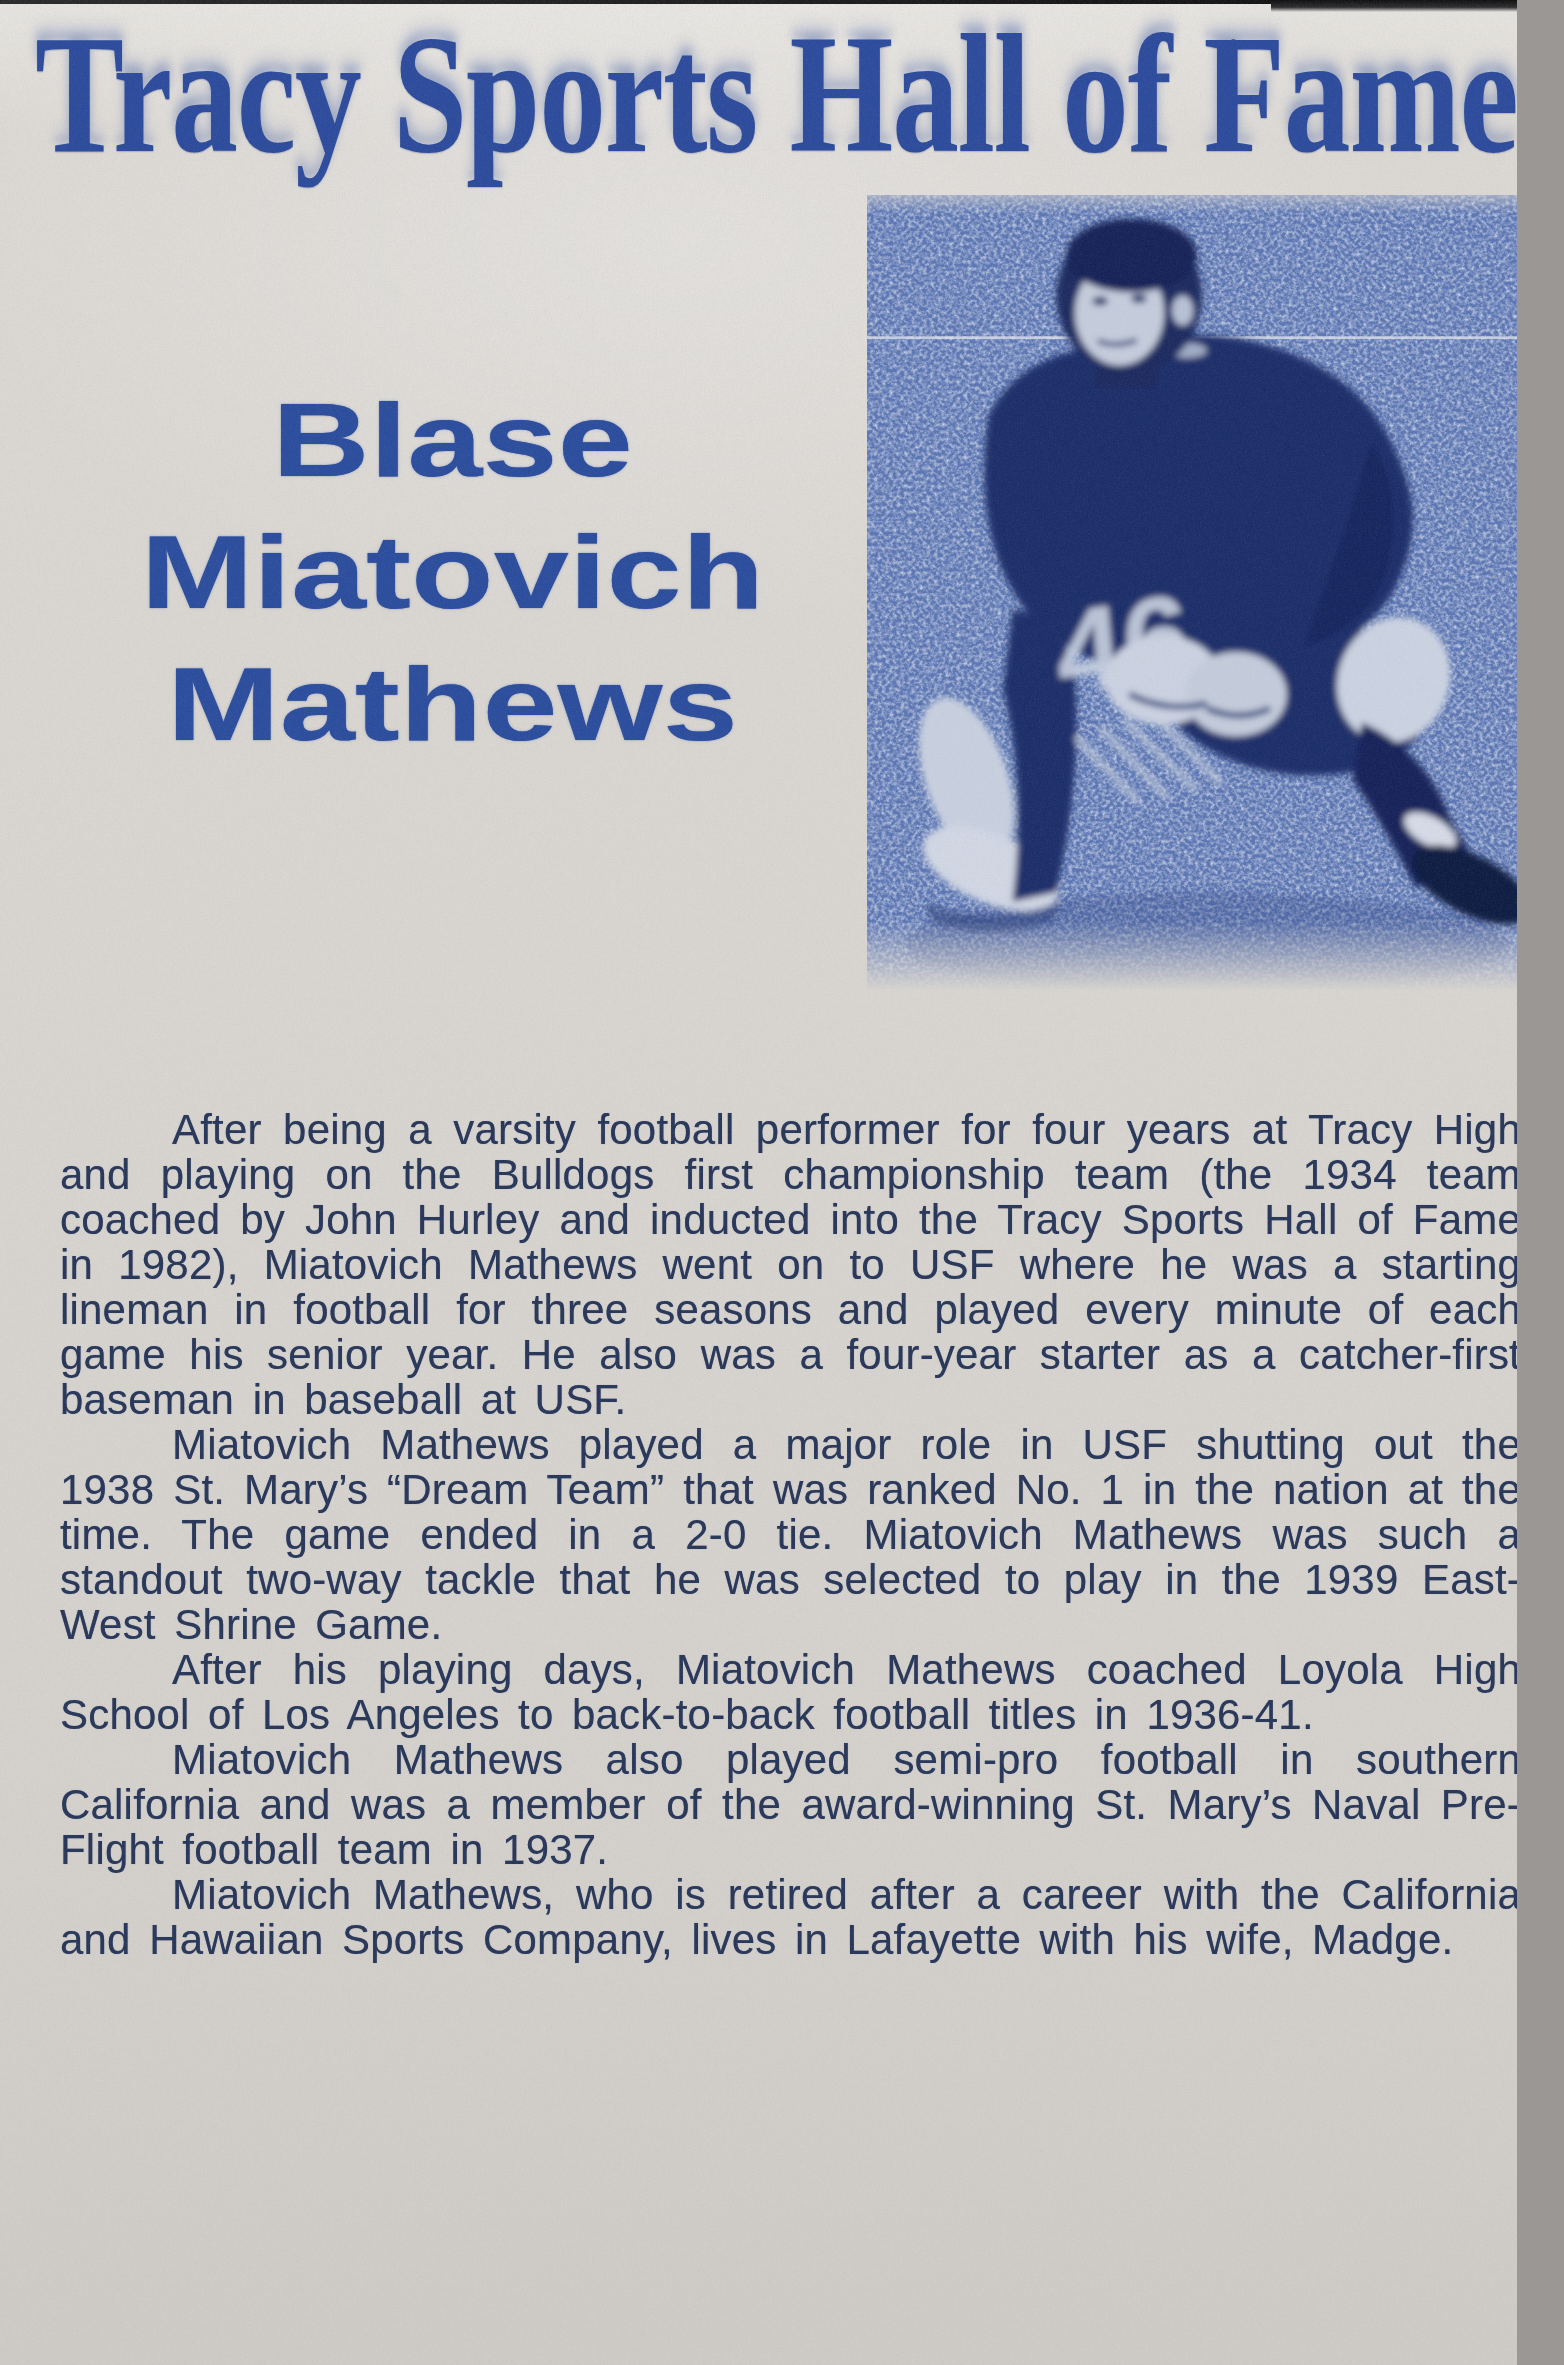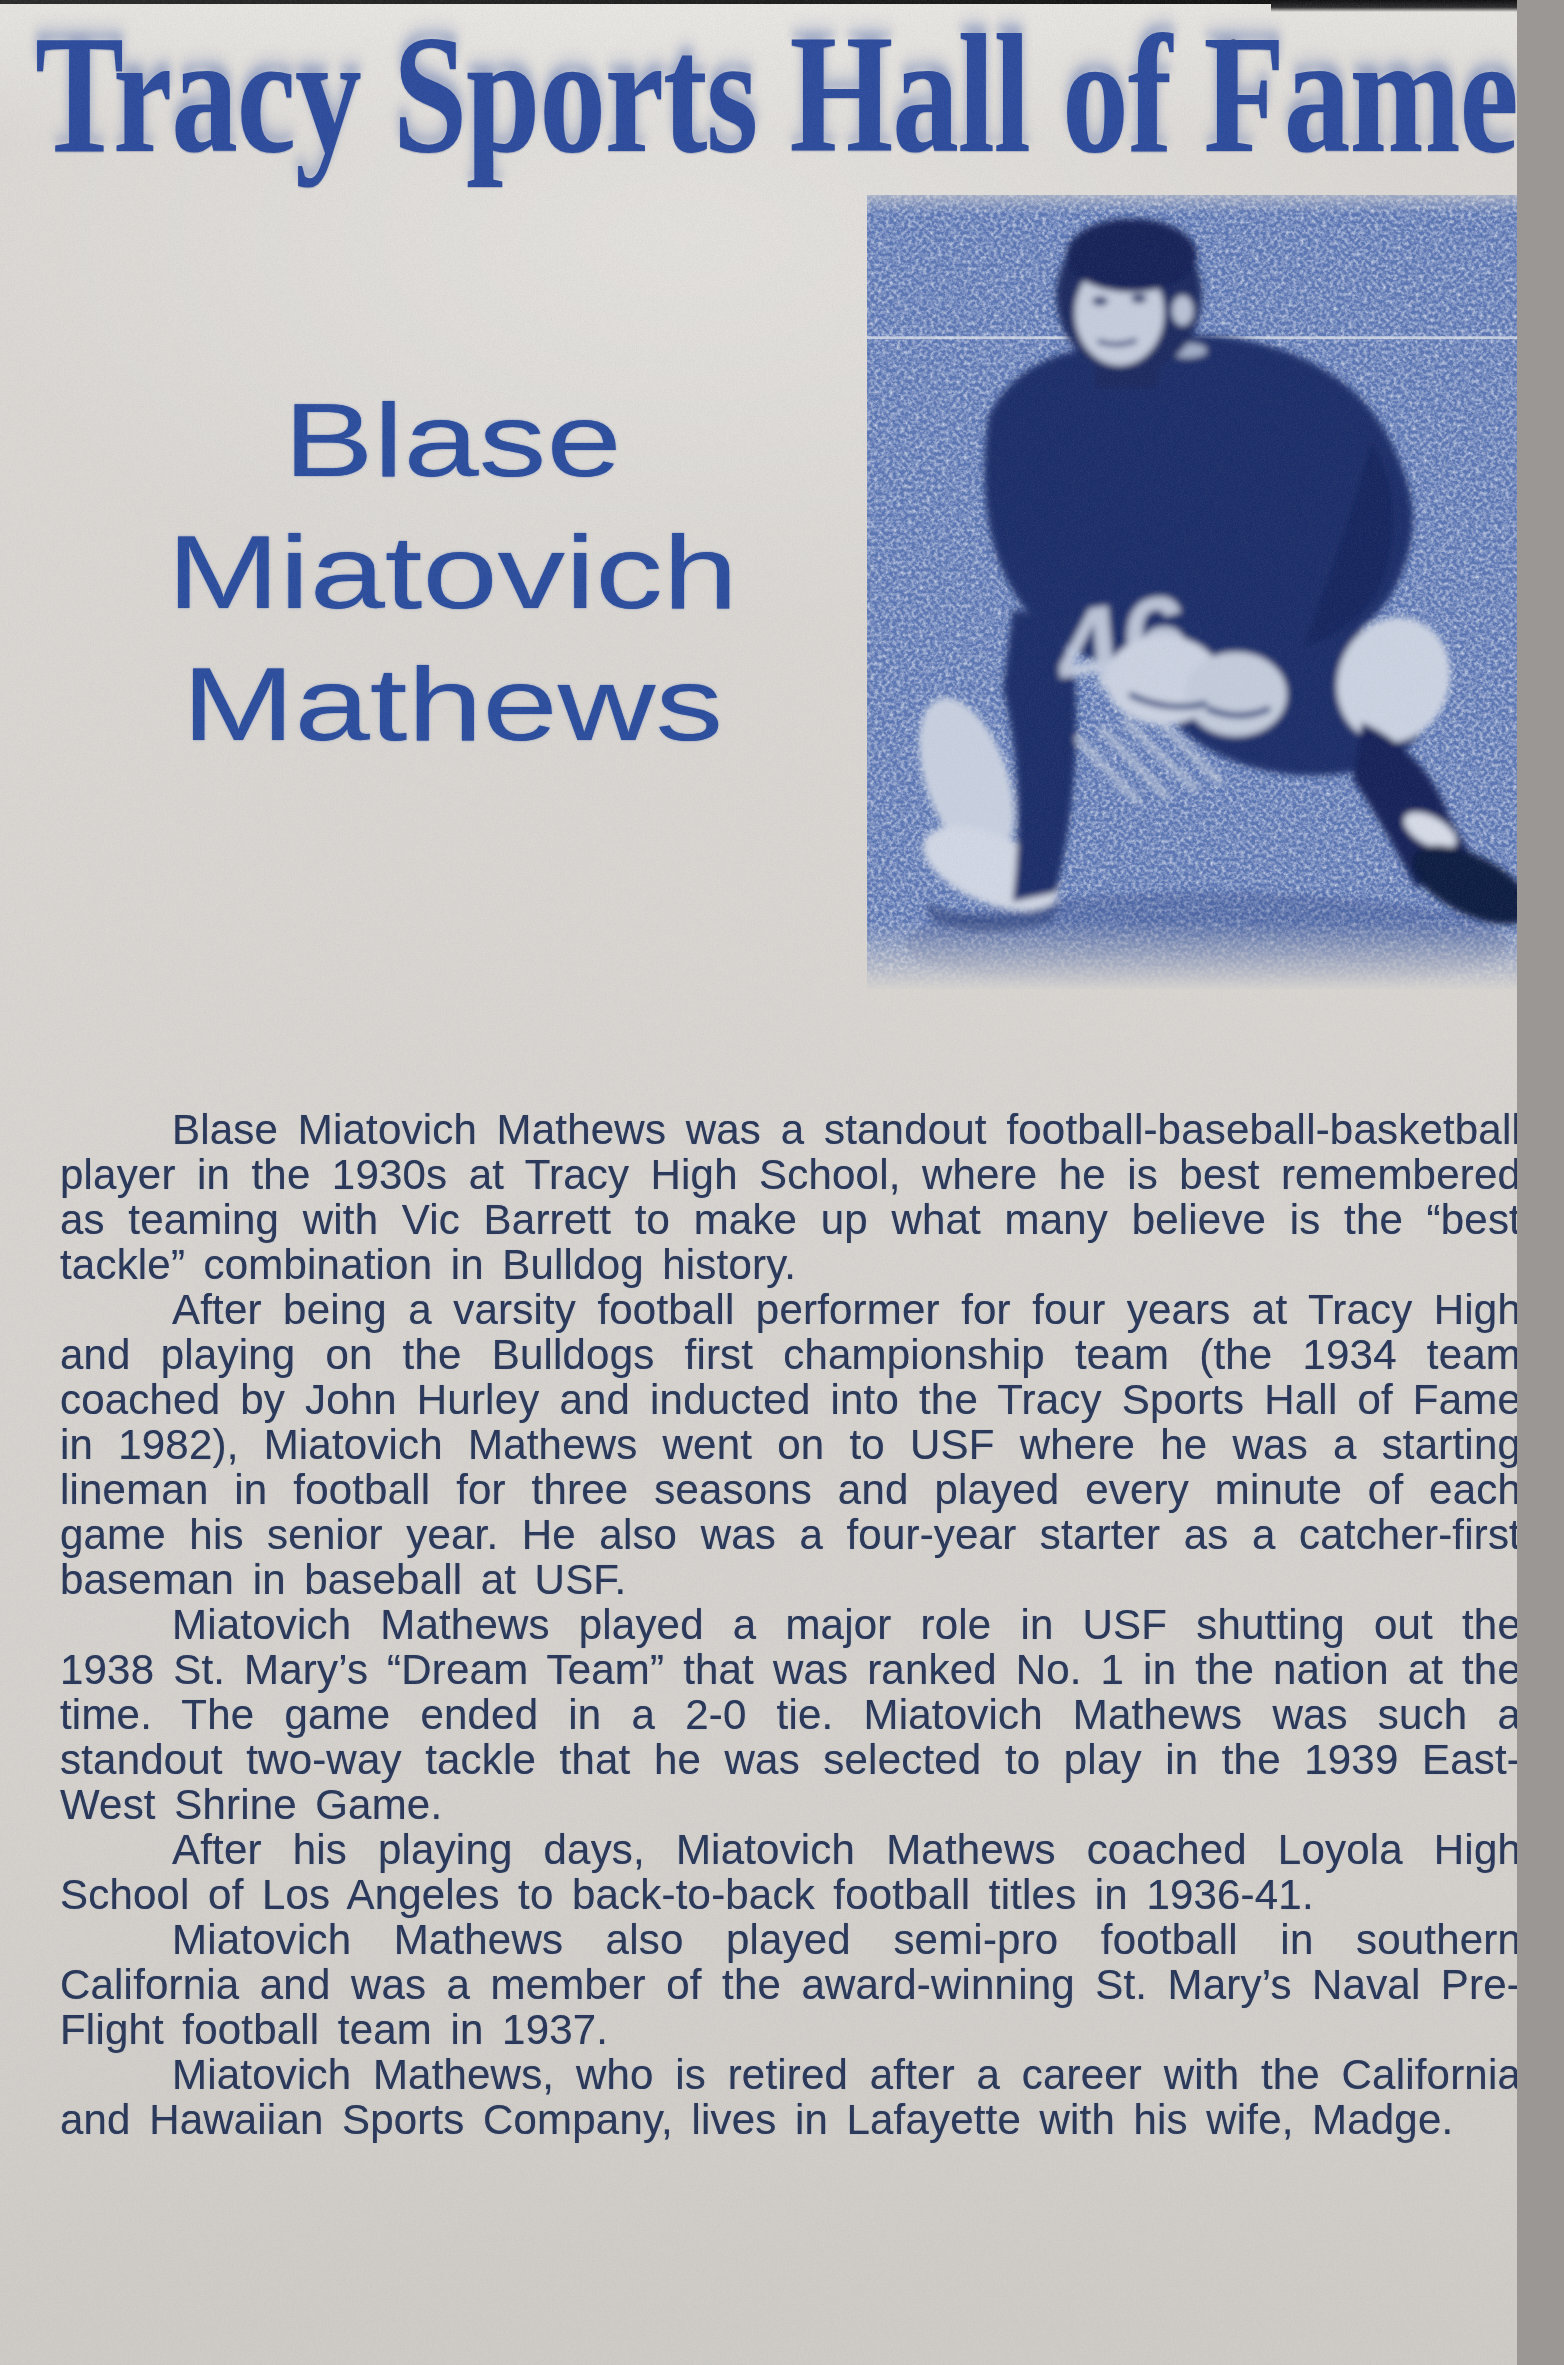--- a/index.html
+++ b/index.html
@@ -31,21 +31,21 @@
     font-weight:700;
     font-size:169px;line-height:1.18;
     letter-spacing:-1.4px;
     color:#2c4b9d;
     transform:scaleX(0.79);transform-origin:left top;
     text-shadow:0 -7.6px 9.5px rgba(44,75,157,.28), 0 -16px 14px rgba(44,75,157,.12), 0 0.9px 1.4px rgba(30,50,110,.25);
   }
   .name-block{
     position:absolute;left:0;top:374px;width:905px;
     color:#2b4d9e;
-    font-size:104px;line-height:132px;font-weight:400;
+    font-size:104px;line-height:132px;font-weight:700;
     text-align:center;
     text-shadow:0 0 0.9px rgba(43,77,158,.75), 0 0 2.8px rgba(43,77,158,.25);
   }
   .name-line{display:block;transform:scaleX(1.3);transform-origin:50% 50%;}
   .photo{
     position:absolute;left:867px;top:195px;width:666px;height:795px;margin:0;
   }
   .photo svg{display:block;width:100%;height:100%;}
   .article{
     position:absolute;left:60px;top:1107px;width:1461px;
@@ -164,21 +164,20 @@
         <path d="M475 310 Q 515 325 555 308" stroke="#2c3e78" stroke-width="9" fill="none"></path>
         <ellipse cx="650" cy="245" rx="22" ry="32" fill="#b9c3d7"></ellipse>
       </g>
 
       <rect x="0" y="1540" width="1372" height="148" fill="url(#fadeBottom)"></rect>
       <rect x="0" y="0" width="1372" height="40" fill="url(#fadeTop)"></rect>
     </svg>
   </figure>
 
   <main class="article">
-    <p>Blase Miatovich Mathews was a standout football-baseball-basketball player in the 1930s at Tracy High School, where he is best remembered as teaming with Vic Barrett to make up what many believe is the “best tackle” combination in Bulldog history.</p>
     <p>After being a varsity football performer for four years at Tracy High and playing on the Bulldogs first championship team (the 1934 team coached by John Hurley and inducted into the Tracy Sports Hall of Fame in 1982), Miatovich Mathews went on to USF where he was a starting lineman in football for three seasons and played every minute of each game his senior year. He also was a four-year starter as a catcher-first baseman in baseball at USF.</p>
     <p>Miatovich Mathews played a major role in USF shutting out the 1938 St. Mary’s “Dream Team” that was ranked No. 1 in the nation at the time. The game ended in a 2-0 tie. Miatovich Mathews was such a standout two-way tackle that he was selected to play in the 1939 East-West Shrine Game.</p>
     <p>After his playing days, Miatovich Mathews coached Loyola High School of Los Angeles to back-to-back football titles in 1936-41.</p>
     <p>Miatovich Mathews also played semi-pro football in southern California and was a member of the award-winning St. Mary’s Naval Pre-Flight football team in 1937.</p>
     <p>Miatovich Mathews, who is retired after a career with the California and Hawaiian Sports Company, lives in Lafayette with his wife, Madge.</p>
   </main>
 
   <svg class="grain" viewBox="0 0 3307 5001" width="1565" height="2366">
     <filter id="paperGrain">
       <feTurbulence type="fractalNoise" baseFrequency="0.55" numOctaves="2" seed="3"></feTurbulence>

